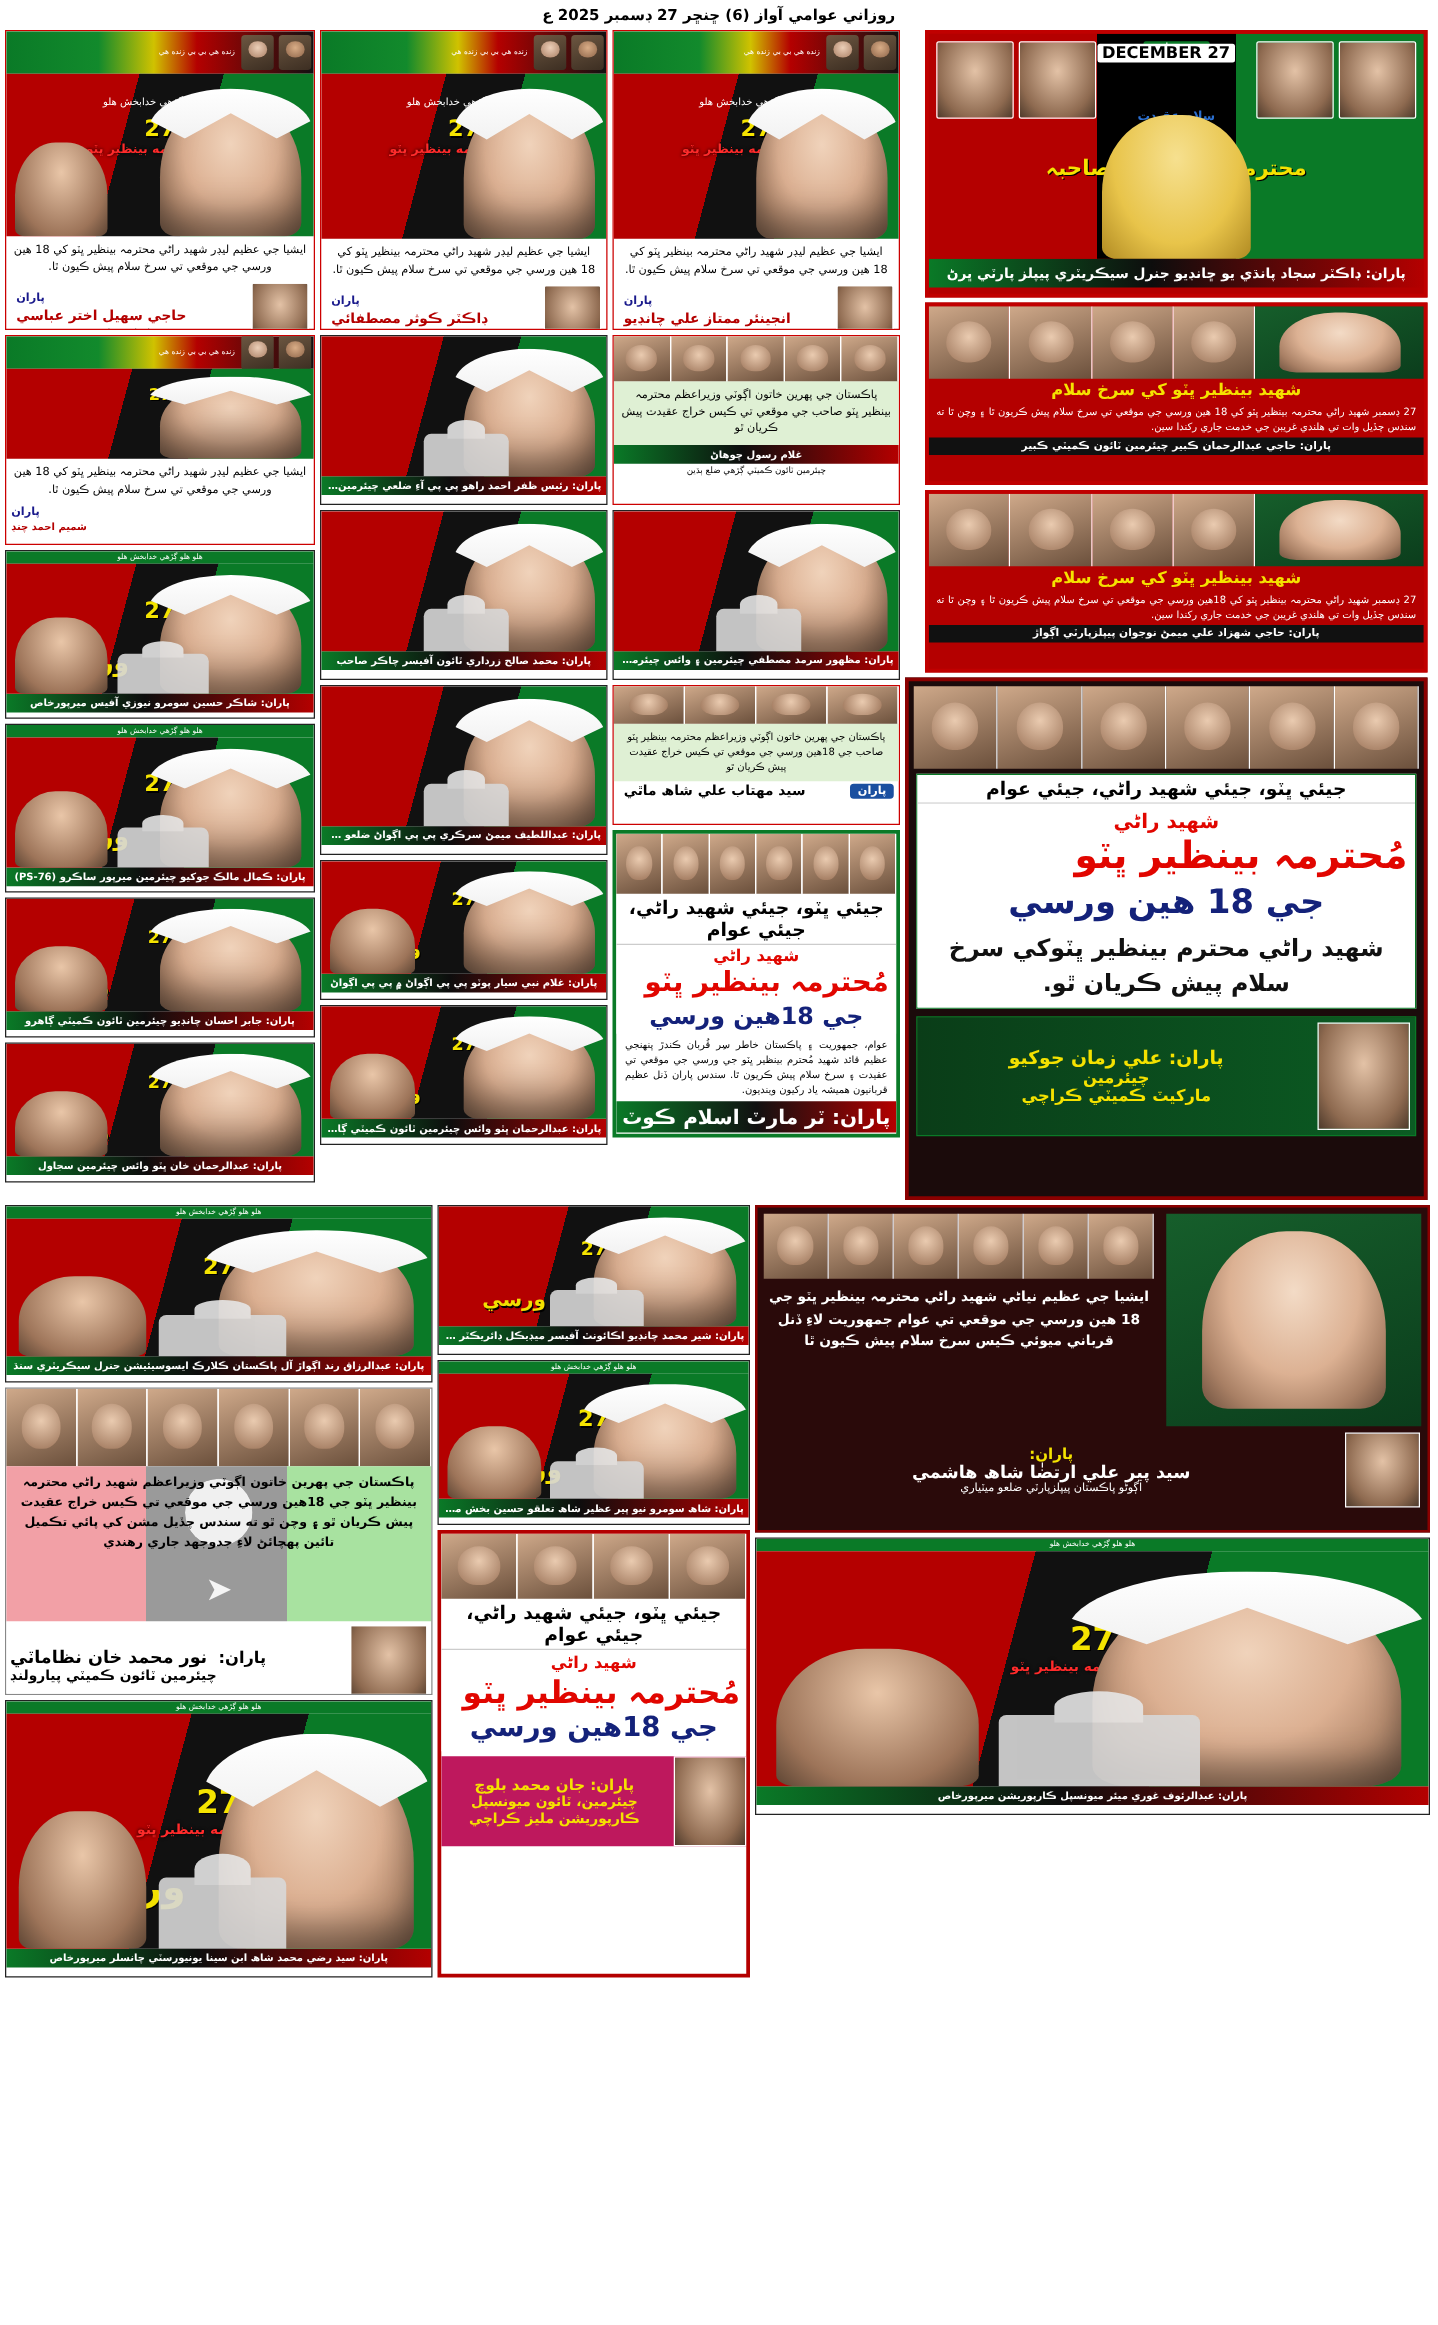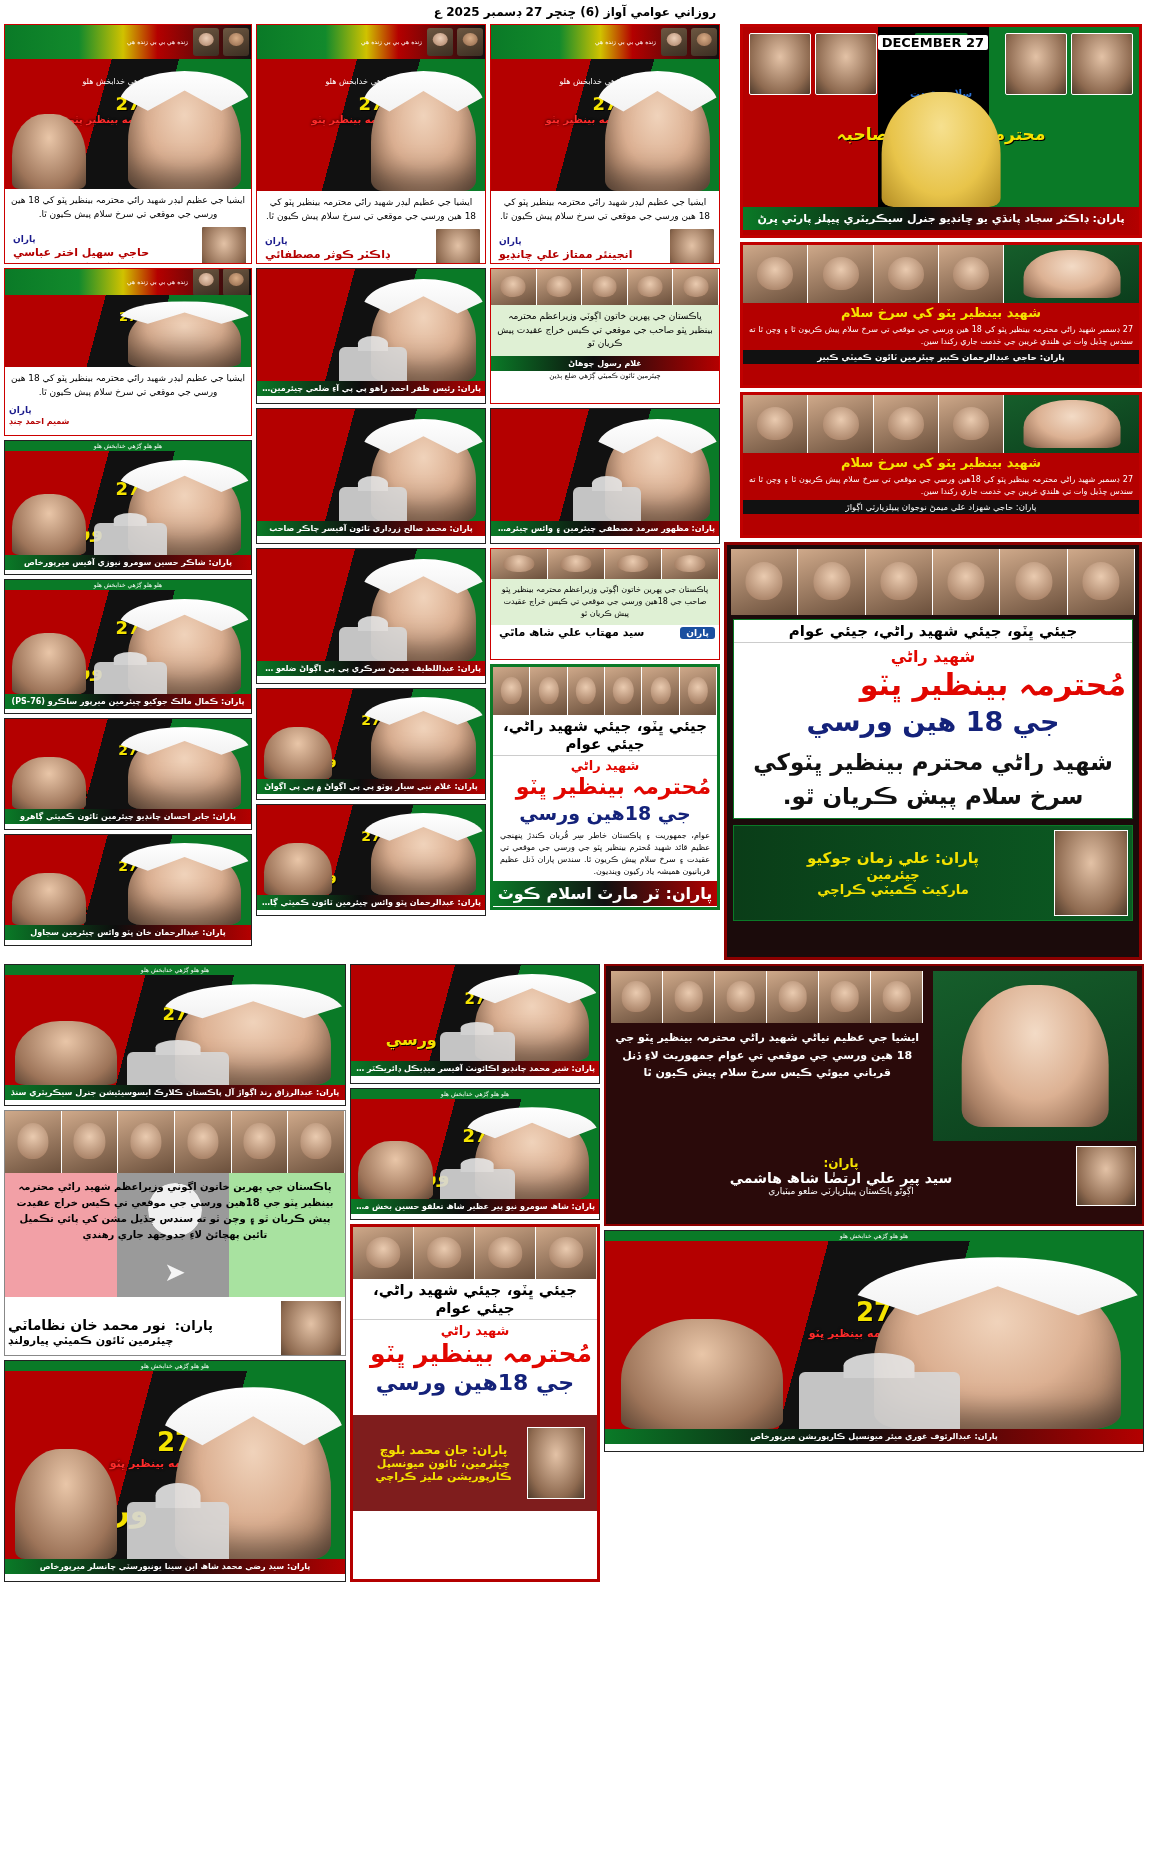--- a/index.html
+++ b/index.html
@@ -509,39 +509,39 @@
               </div>
             <div class="photo-row" style="flex:1;height:58px">
               <div class="p"></div>
               <div class="p"></div>
               <div class="p"></div>
               <div class="p"></div>
             </div>
           </div>
           <div style="background:#b40000;color:#f5e200;font-size:13px;font-weight:bold;direction:rtl;text-align:center;padding:2px">شهيد بينظير ڀٽو کي سرخ سلام</div>
           <div style="background:#b40000;color:#fff;font-size:8px;direction:rtl;text-align:justify;padding:2px 6px;line-height:1.5">27 ڊسمبر شهيد راڻي محترمہ بينظير ڀٽو کي 18هين ورسي جي موقعي تي سرخ سلام پيش ڪريون ٿا ۽ وچن ٿا ته سندس چڏيل وات تي هلندي غريبن جي خدمت جاري رکندا سين.</div>
-          <div style="background:#111;color:#fff;font-size:8.5px;direction:rtl;padding:2px 4px;font-weight:normal">پاران: حاجي شهزاد علي ميمڻ نوجوان پيپلزپارٽي اڳواڙ</div>
+          <div style="background:#111;color:#fff;font-size:8.5px;direction:rtl;padding:2px 4px;font-weight:bold">پاران: حاجي شهزاد علي ميمڻ نوجوان پيپلزپارٽي اڳواڙ</div>
         </div>
 
         <div class="ad" style="height:418px;border:3px solid #8b0000;background:#1b0b0b">
           <div class="photo-row" style="height:66px;margin:4px">
             <div class="p"></div>
             <div class="p"></div>
             <div class="p"></div>
             <div class="p"></div>
             <div class="p"></div>
             <div class="p"></div>
           </div>
           <div style="background:#fff;margin:0 6px;border:1px solid #0a7a27">
             <div class="jeay-bar">جيئي ڀٽو، جيئي شهيد راڻي، جيئي عوام</div>
             <div class="bigwhite" style="padding:4px 6px">
               <div class="k-sm" style="font-size:16px">شهيد راڻي</div>
               <div class="k-red" style="font-size:30px">مُحترمہ بينظير ڀٽو</div>
               <div class="k-blue" style="font-size:27px">جي 18 هين ورسي</div>
-              <div class="k-body" style="font-size:23px;padding-top:6px">شهيد راڻي محترم بينظير ڀٽوکي سرخ سلام پيش ڪريان ٿو.</div>
+              <div class="k-body" style="font-size:19px;padding-top:6px">شهيد راڻي محترم بينظير ڀٽوکي سرخ سلام پيش ڪريان ٿو.</div>
             </div>
           </div>
           <div style="display:flex;align-items:center;gap:6px;margin:6px;background:linear-gradient(90deg,#0a3d18,#0b5c23);padding:4px;border:1px solid #0a7a27">
             <div class="headshot lg sq" style="width:74px;height:86px"></div>
             <div style="flex:1;text-align:center;direction:rtl">
               <div style="color:#f5e200;font-size:15px;font-weight:bold">پاران: علي زمان جوکيو</div>
               <div style="color:#f5e200;font-size:13px;font-weight:bold">چيئرمين</div>
               <div style="color:#f5e200;font-size:13px;font-weight:bold">ماركيٽ ڪميٽي ڪراچي</div>
             </div>
           </div>
@@ -631,21 +631,21 @@
             <div class="p"></div>
             <div class="p"></div>
             <div class="p"></div>
           </div>
           <div class="jeay-bar">جيئي ڀٽو، جيئي شهيد راڻي، جيئي عوام</div>
           <div class="bigwhite" style="padding:3px 5px">
             <div class="k-sm" style="font-size:13px">شهيد راڻي</div>
             <div class="k-red" style="font-size:25px">مُحترمہ بينظير ڀٽو</div>
             <div class="k-blue" style="font-size:22px">جي 18هين ورسي</div>
           </div>
-          <div style="display:flex;align-items:center;gap:5px;background:#7f1d1d;padding:12px;margin-top:14px">
+          <div style="display:flex;align-items:center;gap:5px;background:#be185d;padding:0;margin-top:4px">
             <div class="headshot lg sq" style="width:58px;height:72px"></div>
             <div style="flex:1;text-align:center;direction:rtl">
               <div style="color:#f5e200;font-size:12px;font-weight:bold">پاران: جان محمد بلوچ</div>
               <div style="color:#f5e200;font-size:11px;font-weight:bold">چيئرمين، ٽائون ميونسپل</div>
               <div style="color:#f5e200;font-size:11px;font-weight:bold">ڪارپوريشن مليز ڪراچي</div>
             </div>
           </div>
         </div>
       </div>
 

